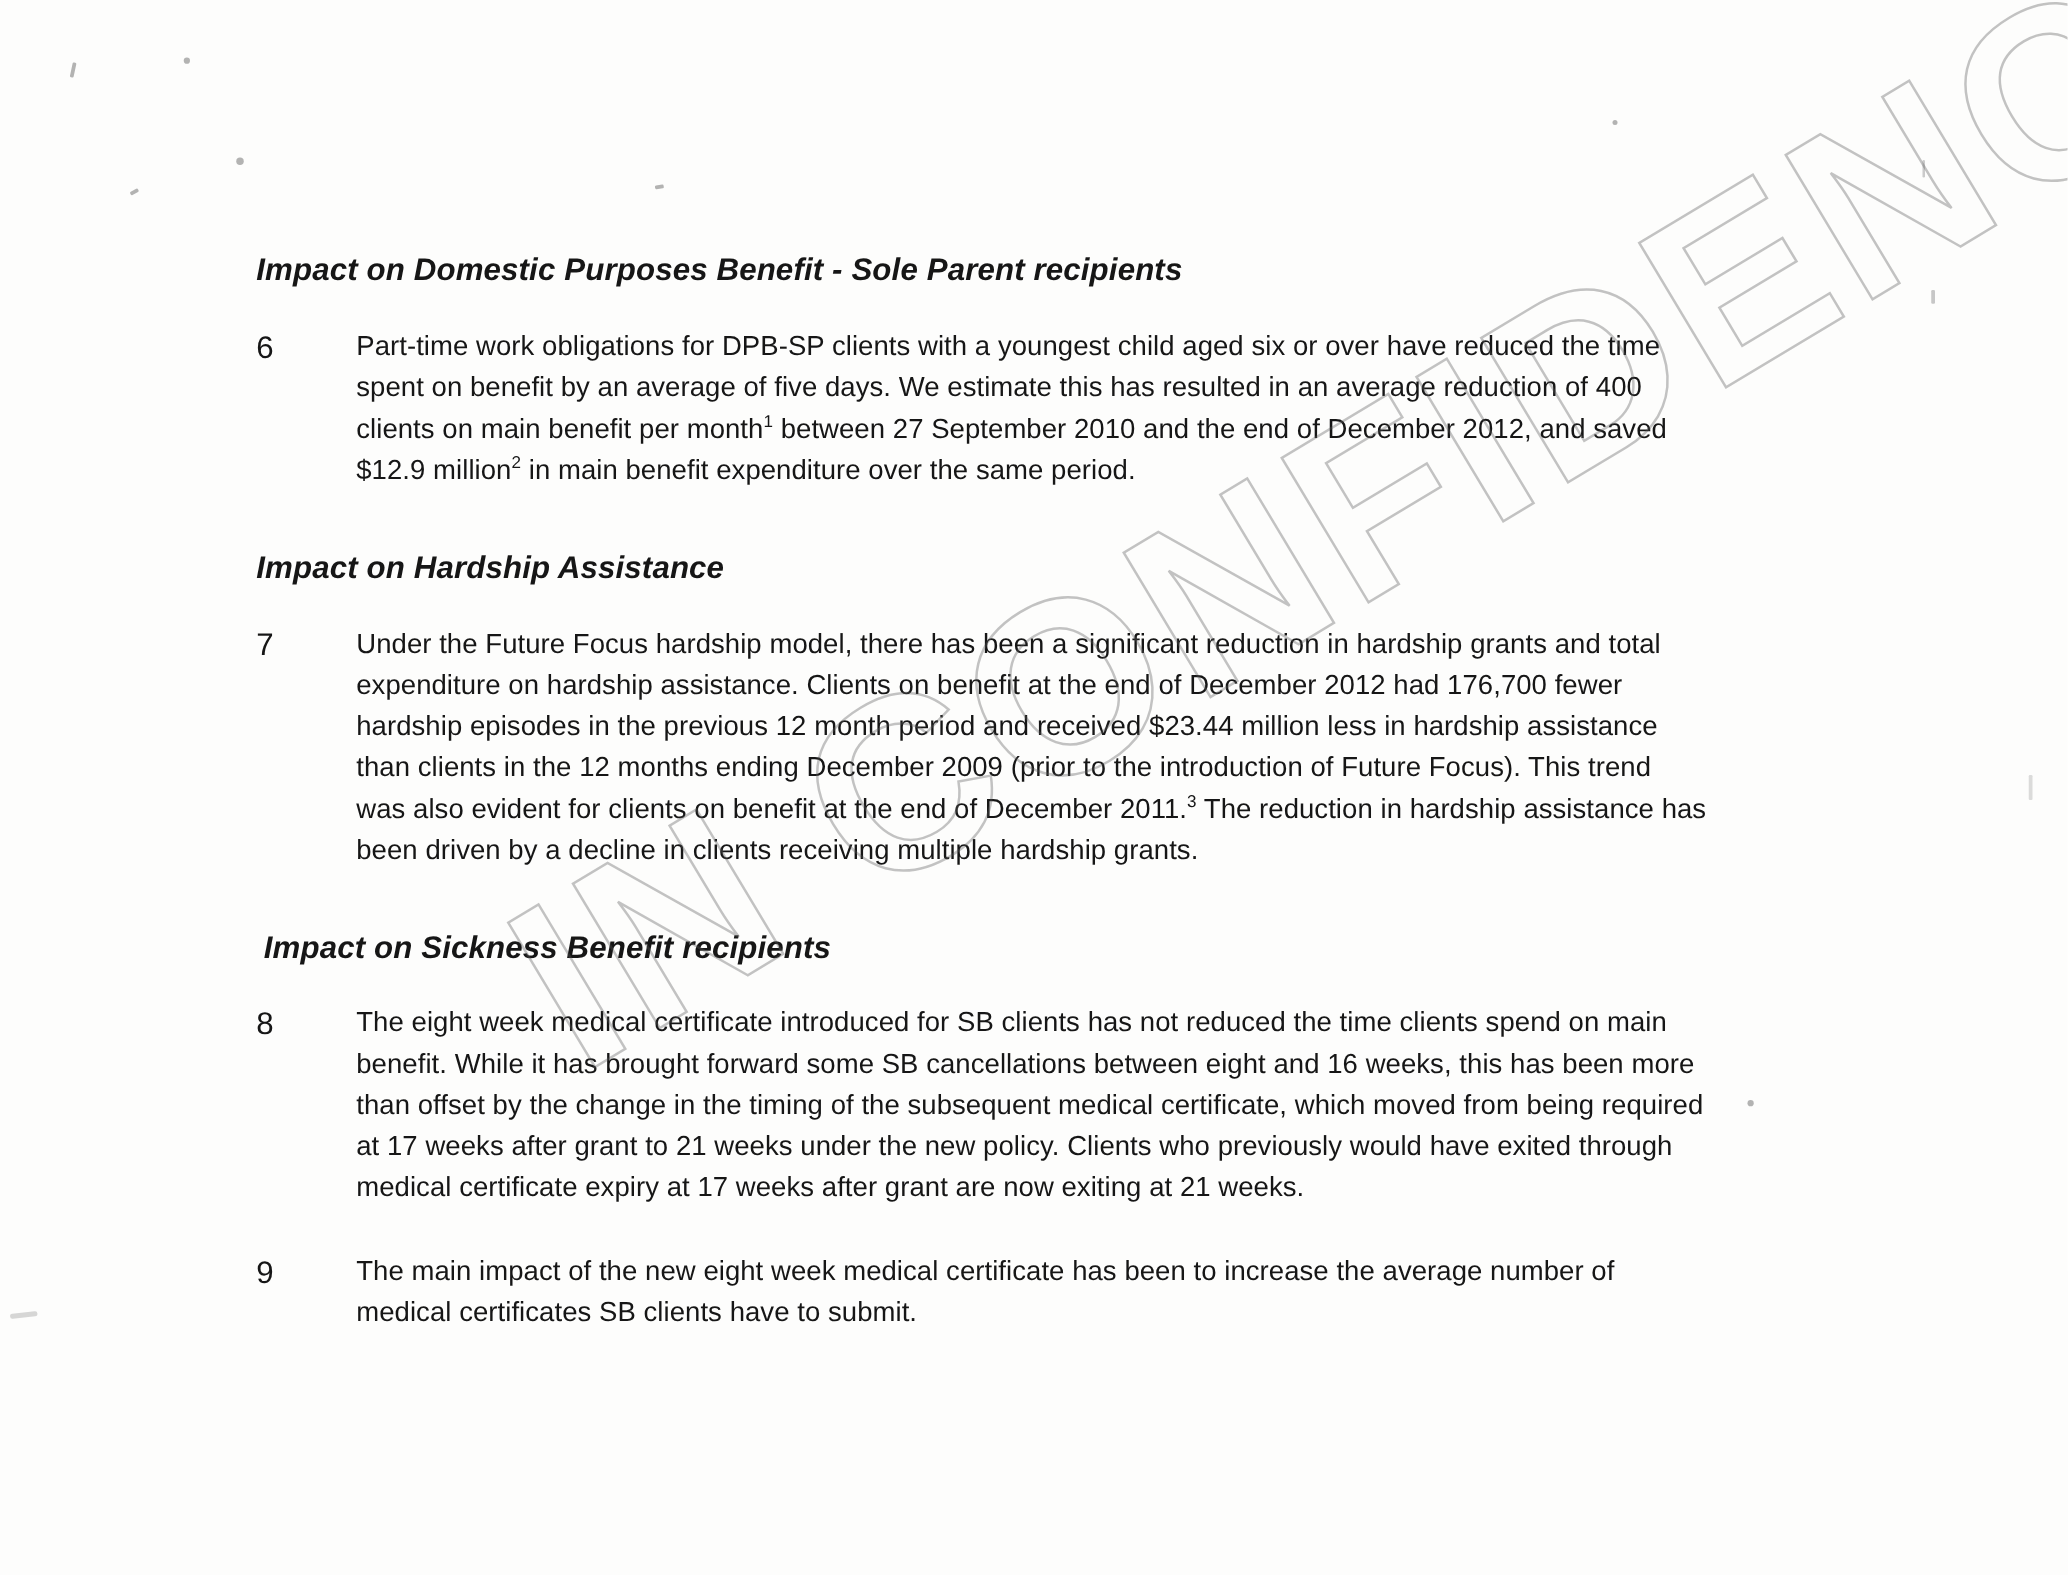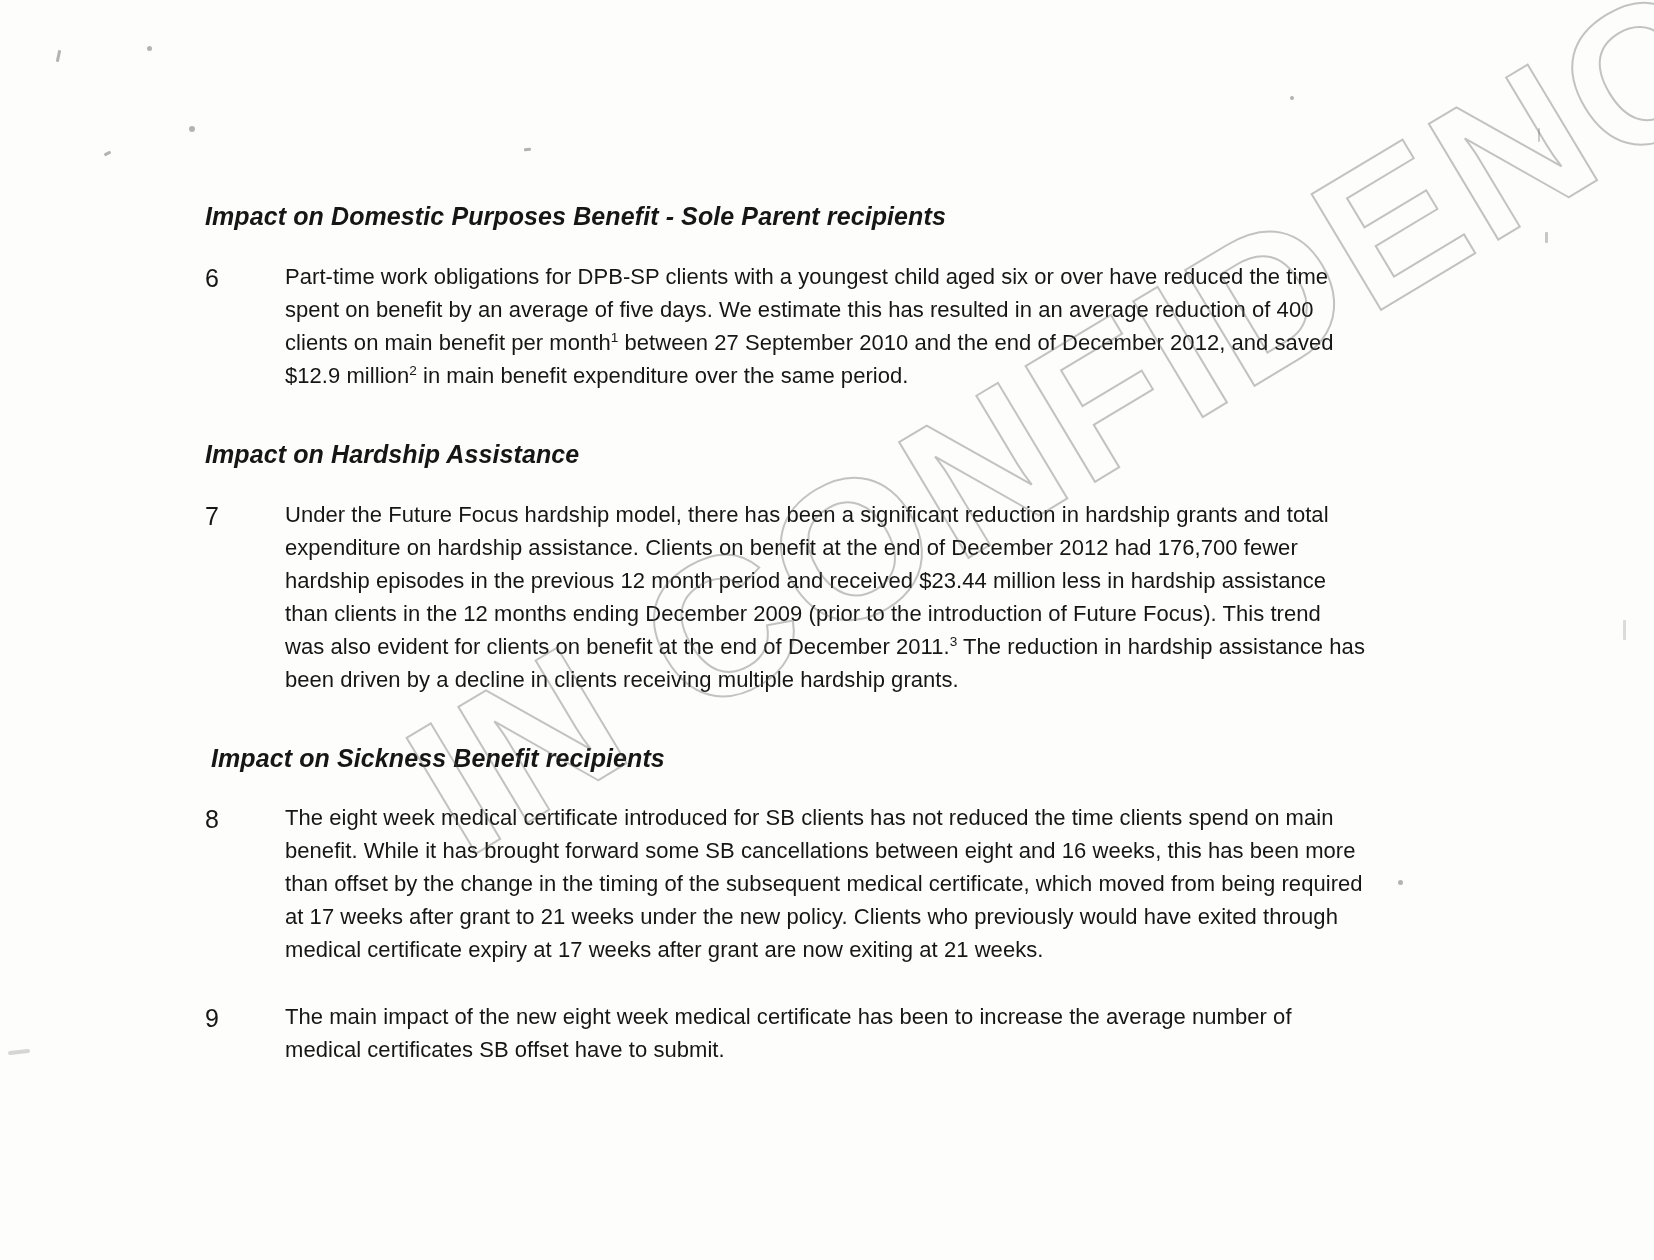--- a/index.html
+++ b/index.html
@@ -148,21 +148,21 @@
 
     <div class="heading h2 indent-1">Impact on Sickness Benefit recipients</div>
 
     <div class="para">
       <div class="para-num">8</div>
       <div class="para-body">The eight week medical certificate introduced for SB clients has not reduced the time clients spend on main benefit. While it has brought forward some SB cancellations between eight and 16 weeks, this has been more than offset by the change in the timing of the subsequent medical certificate, which moved from being required at 17 weeks after grant to 21 weeks under the new policy. Clients who previously would have exited through medical certificate expiry at 17 weeks after grant are now exiting at 21 weeks.</div>
     </div>
 
     <div class="para">
       <div class="para-num">9</div>
-      <div class="para-body">The main impact of the new eight week medical certificate has been to increase the average number of medical certificates SB offset have to submit.</div>
+      <div class="para-body">The main impact of the new eight week medical certificate has been to increase the average number of medical certificates SB clients have to submit.</div>
     </div>
 
   </div>
 
   <div class="watermark">
     <div class="watermark-text">IN CONFIDENCE</div>
   </div>
 
 </div>
 

